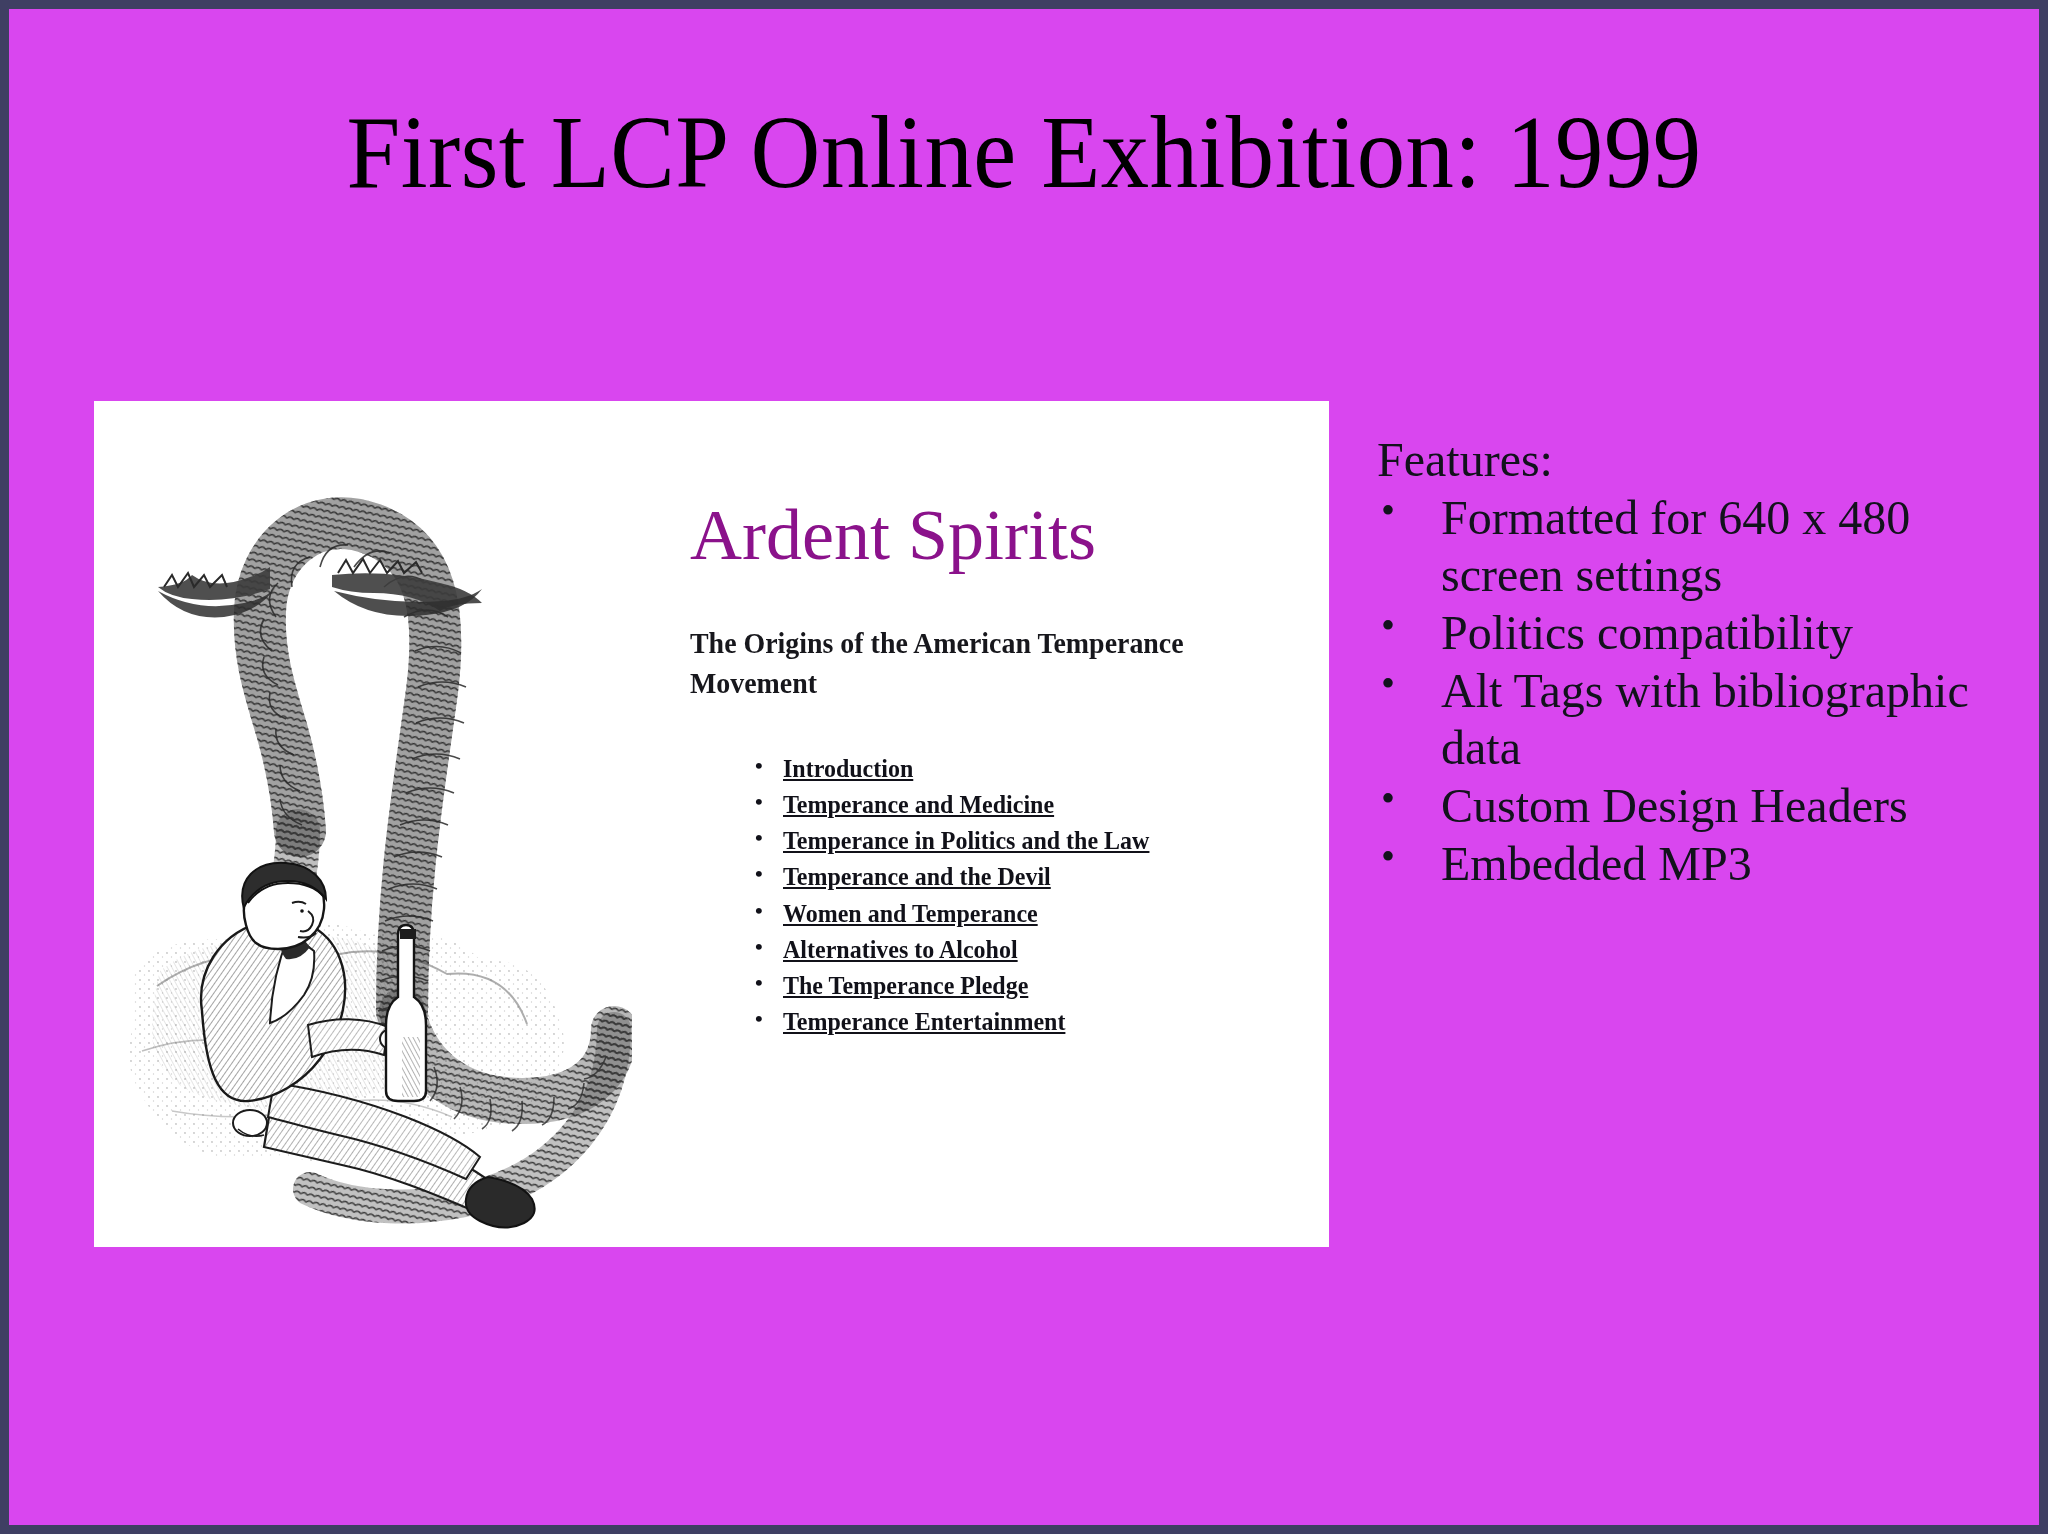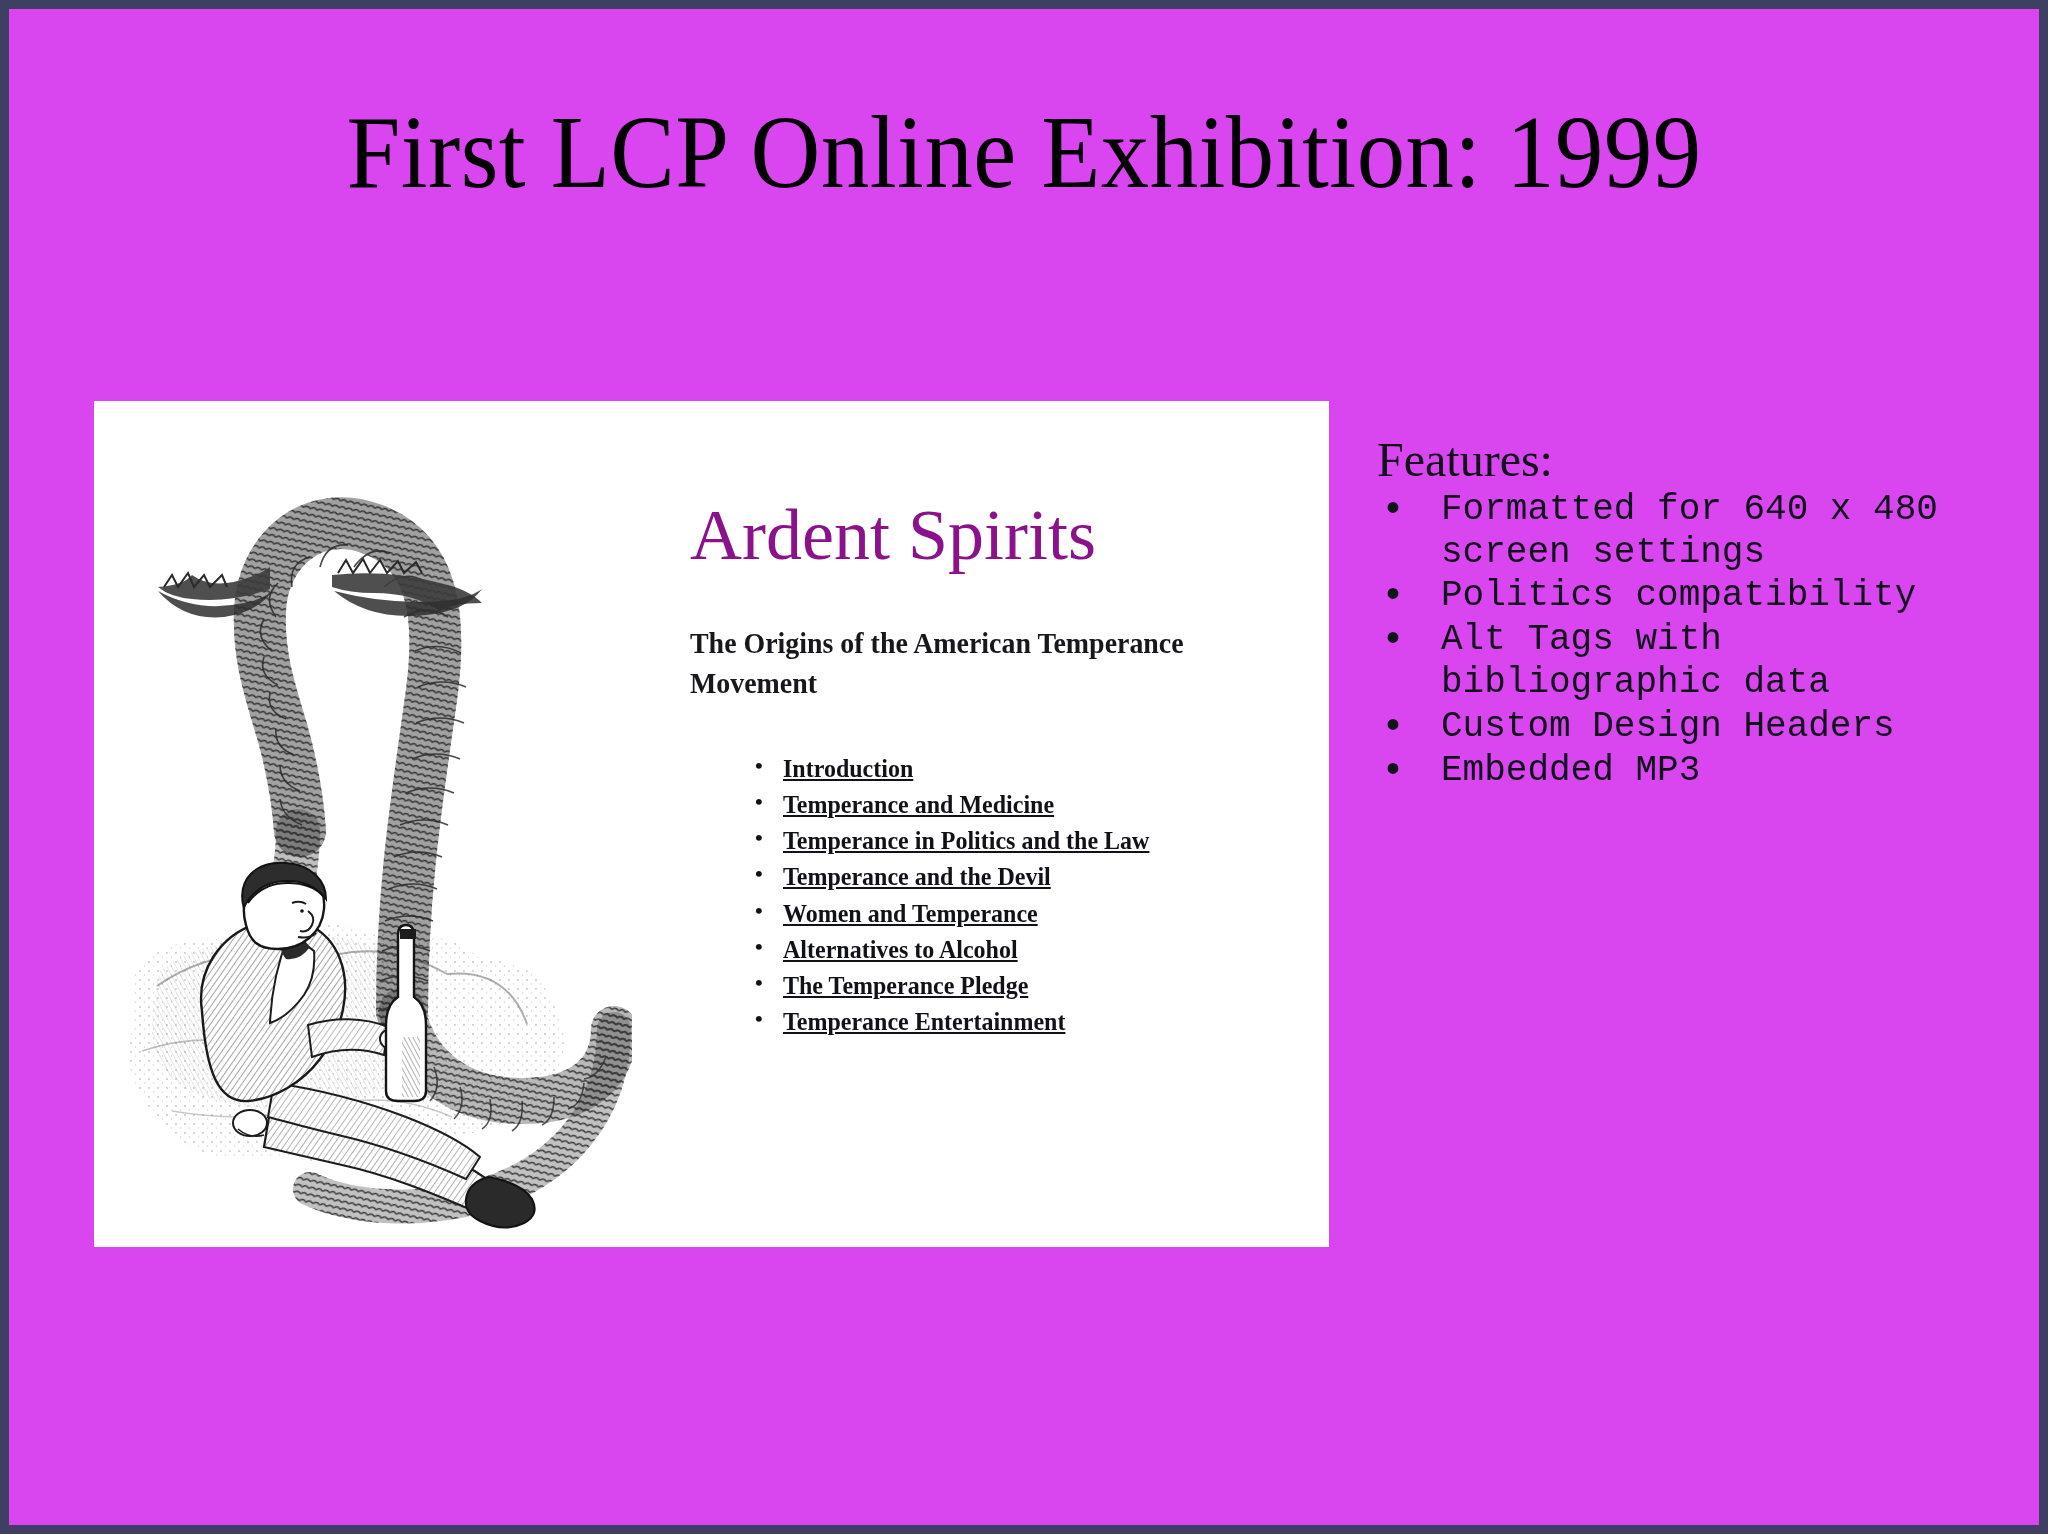--- a/index.html
+++ b/index.html
@@ -144,22 +144,22 @@
     margin: 0 0 2px 0;
   }
   #features-list {
     margin: 0;
     padding: 0;
     list-style: none;
   }
   #features-list li {
     position: relative;
     padding-left: 64px;
-    font-family: Liberation Mono, monospace;
-    font-size: 36px;
+    font-family: Liberation Serif, serif;
+    font-size: 48px;
     line-height: 1.19;
     color: #12121c;
     margin-bottom: 1px;
   }
   #features-list li::before {
     content: "\2022";
     position: absolute;
     left: 4px;
     top: -4px;
     font-size: 40px;

